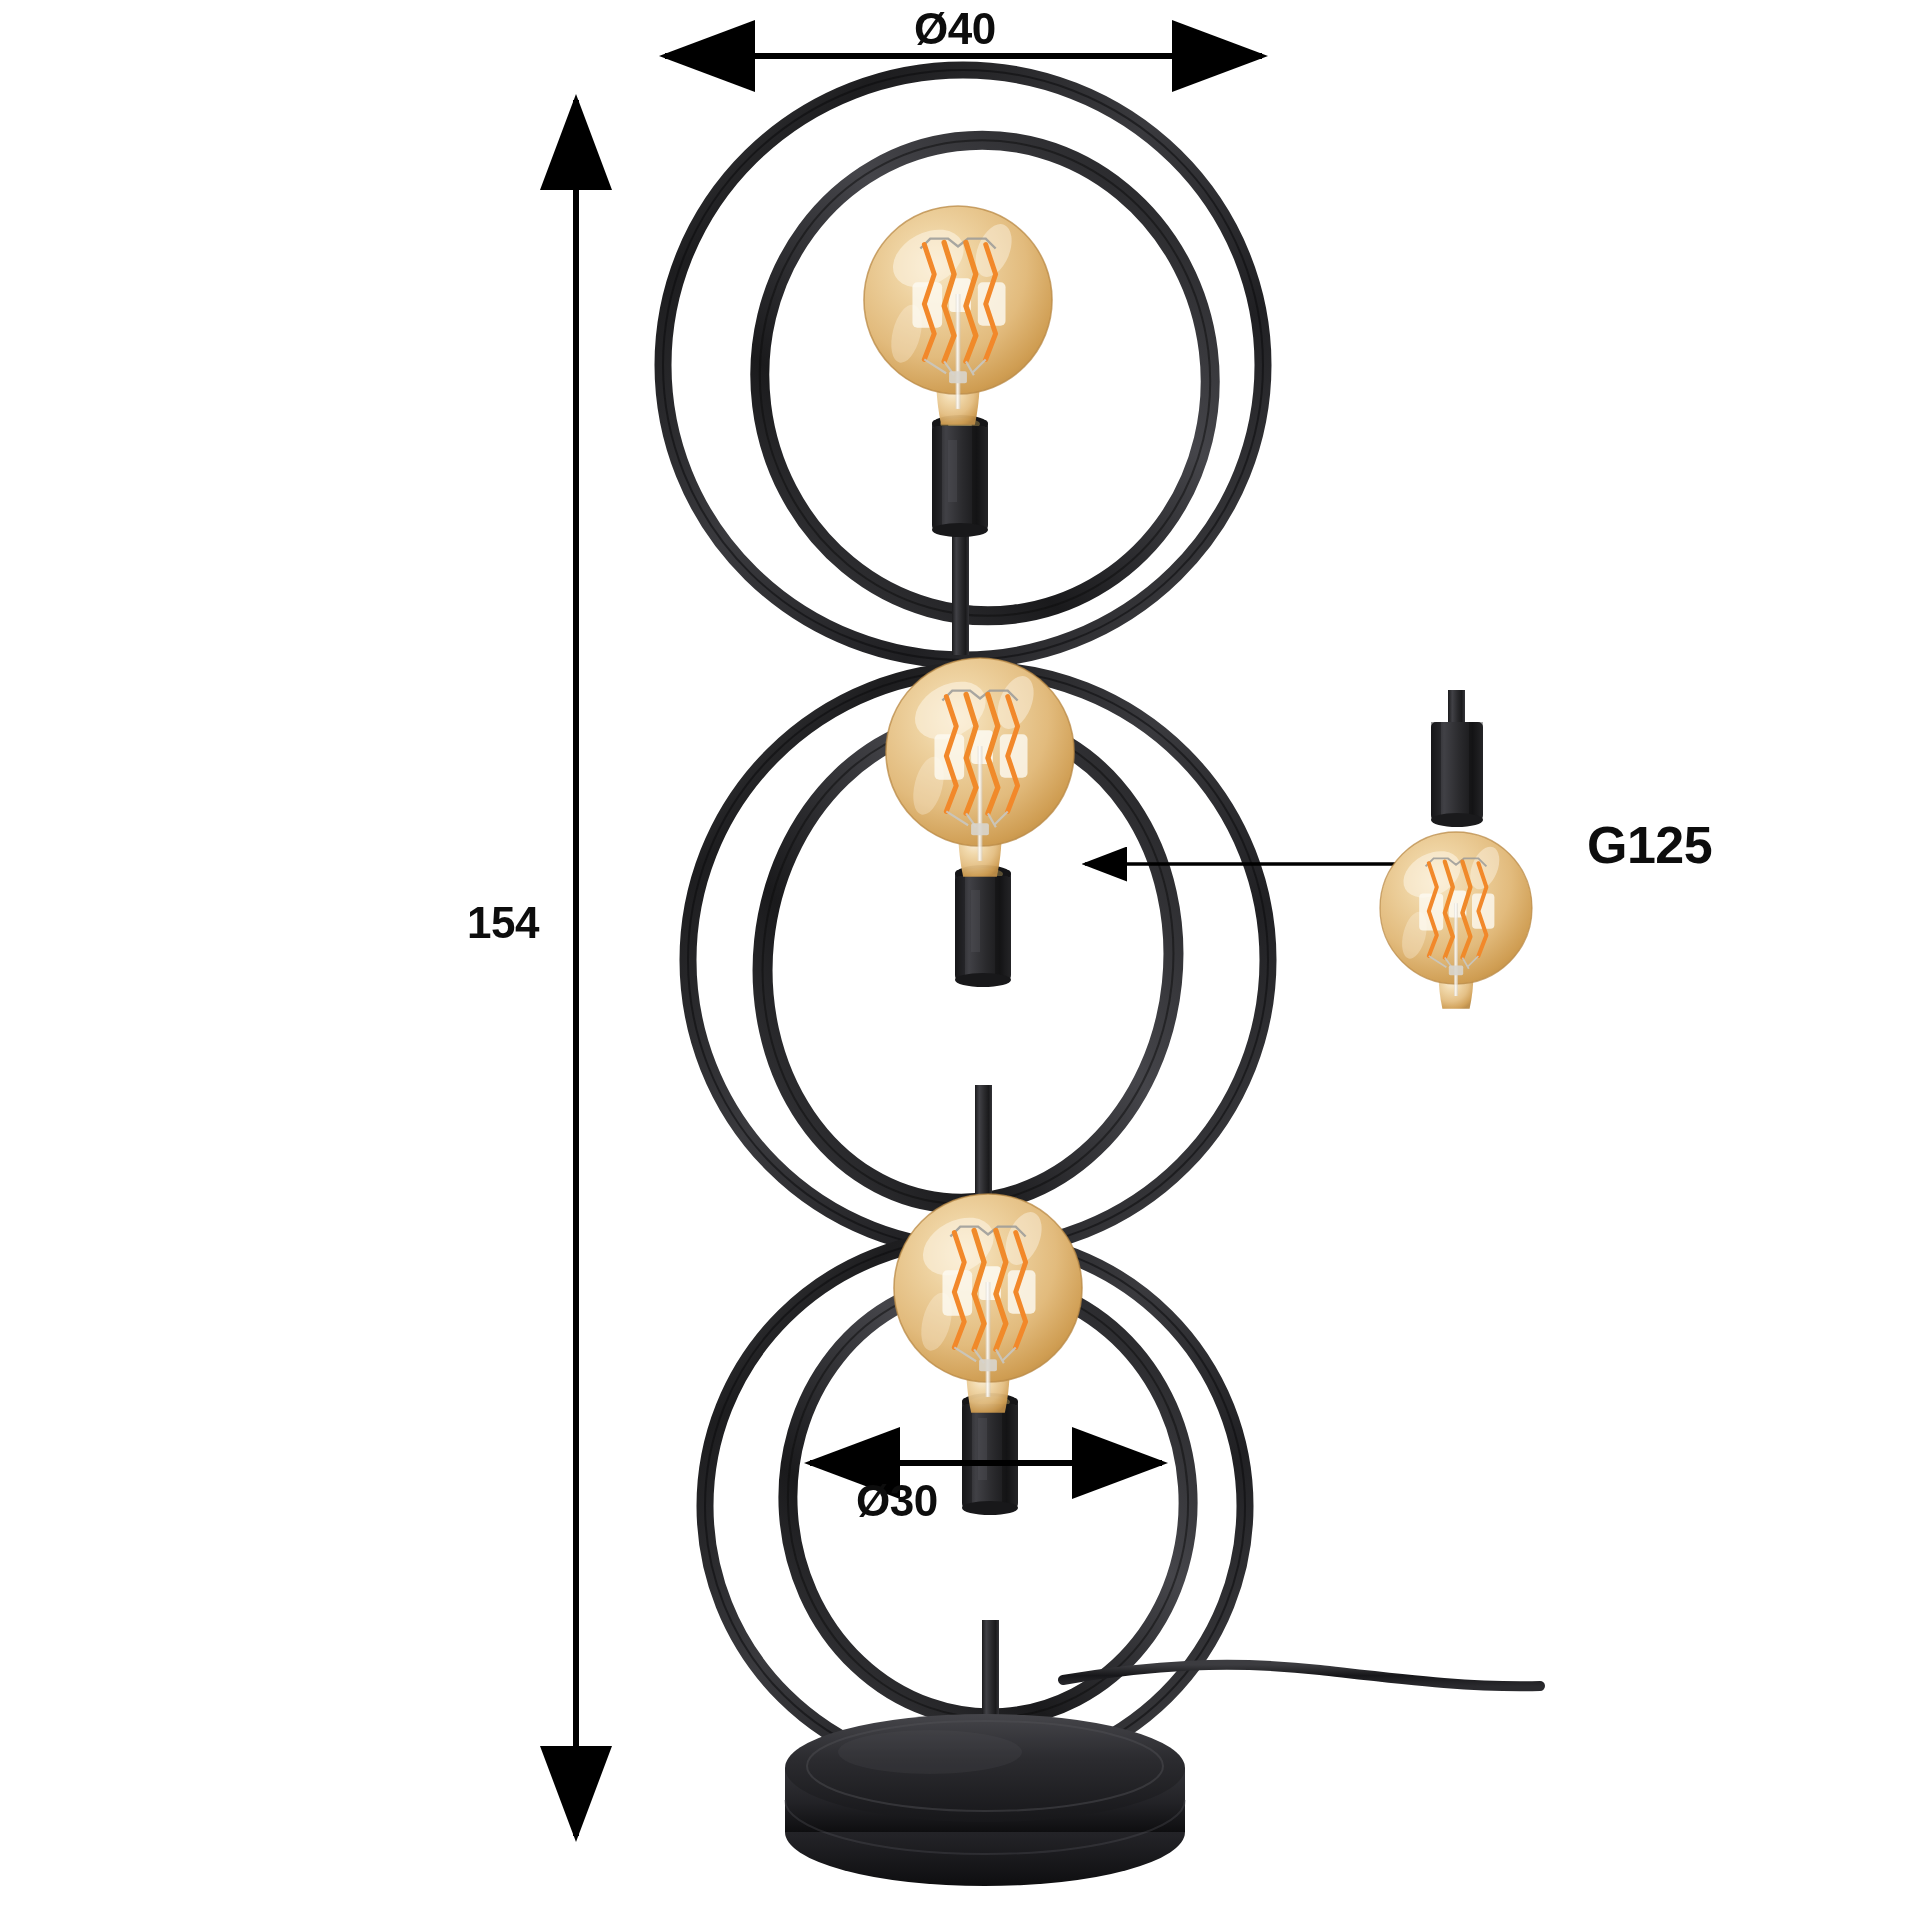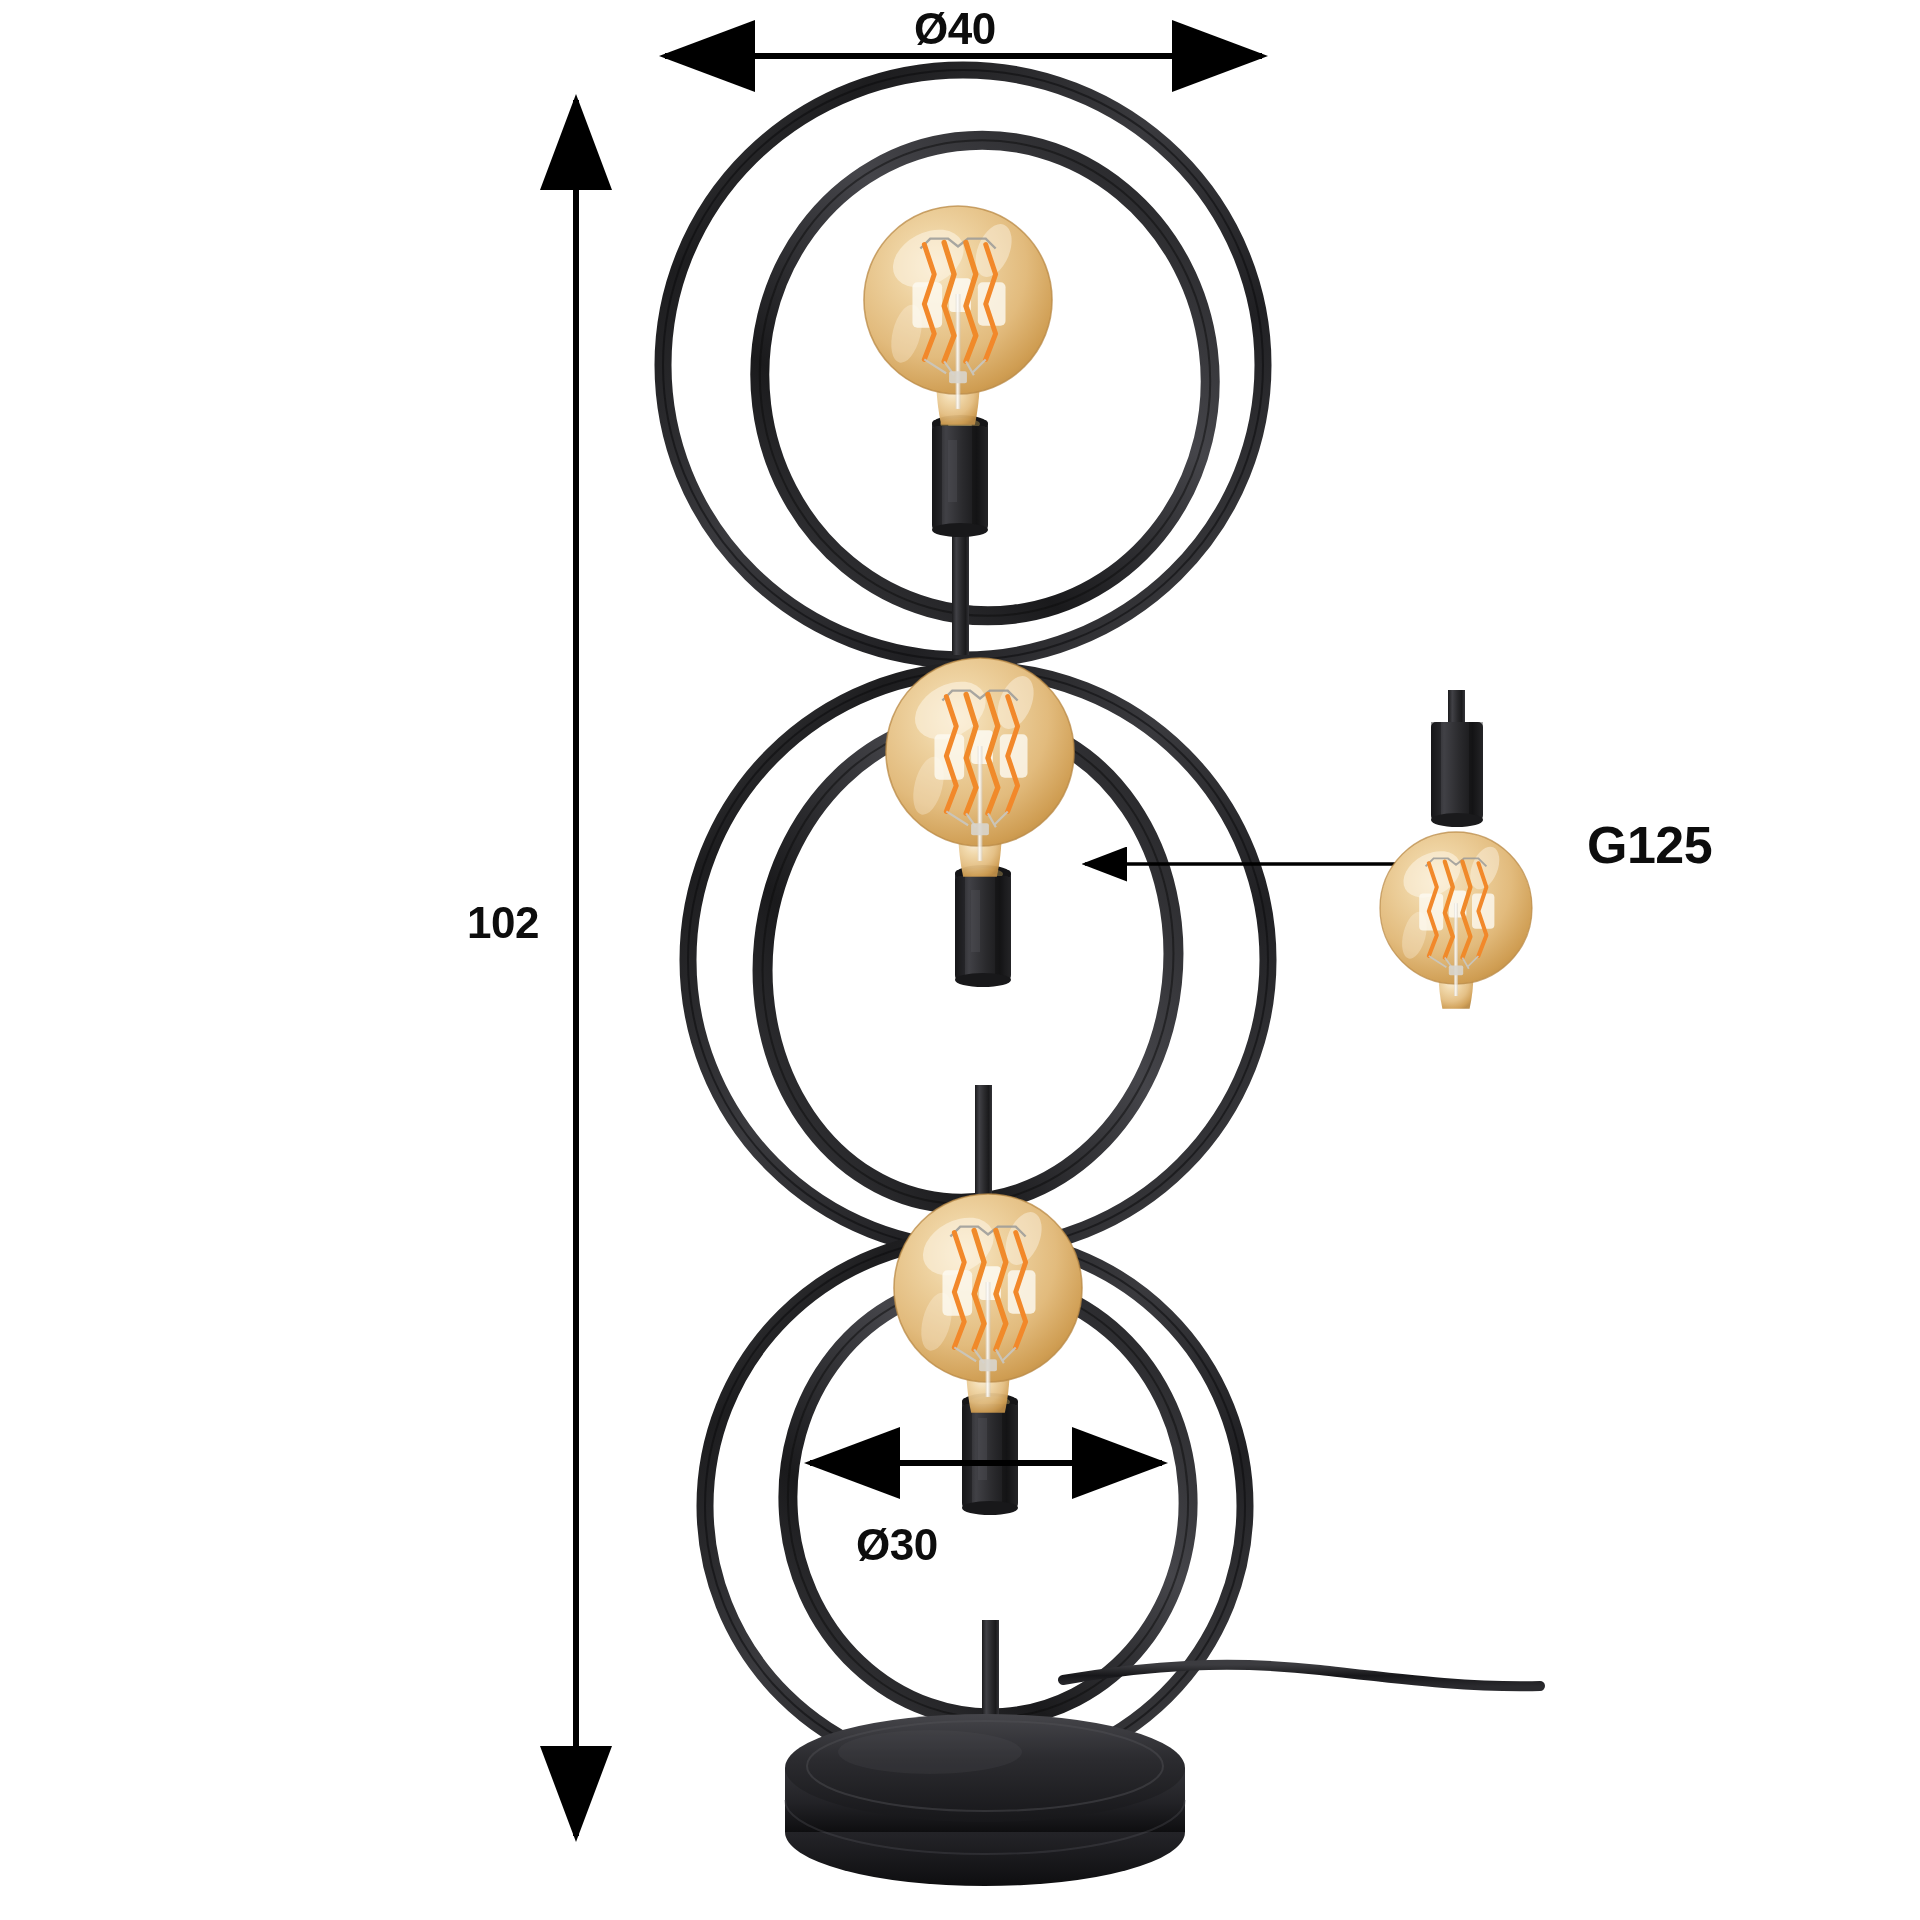--- a/index.html
+++ b/index.html
@@ -44,21 +44,21 @@
     top: 898px;
     font-size: 44px;
   }
   #label-g125 {
     left: 1587px;
     top: 815px;
     font-size: 52px;
   }
   #label-d30 {
     left: 856px;
-    top: 1520px;
+    top: 1476px;
     font-size: 44px;
   }
 </style>
 </head>
 <body>
 
 <div id="stage">
 
   <svg viewBox="0 0 1920 1920" xmlns="http://www.w3.org/2000/svg">
     <defs>
@@ -254,19 +254,19 @@
 
       <g transform="translate(1456,908) scale(0.80)">
         <use href="#globeBulb"></use>
       </g>
     </g>
 
   </svg>
 
   <div class="dimlabel" id="label-d40">Ø40</div>
 
-  <div class="dimlabel" id="label-124">102</div>
+  <div class="dimlabel" id="label-124">154</div>
 
   <div class="dimlabel" id="label-g125">G125</div>
 
   <div class="dimlabel" id="label-d30">Ø30</div>
 
 </div>
 
 </body></html>

